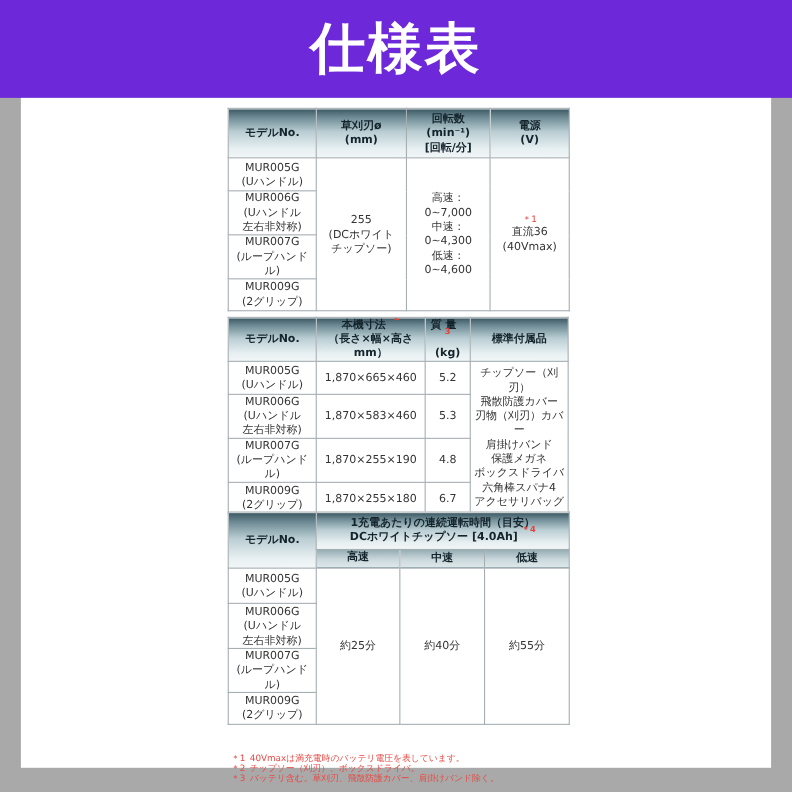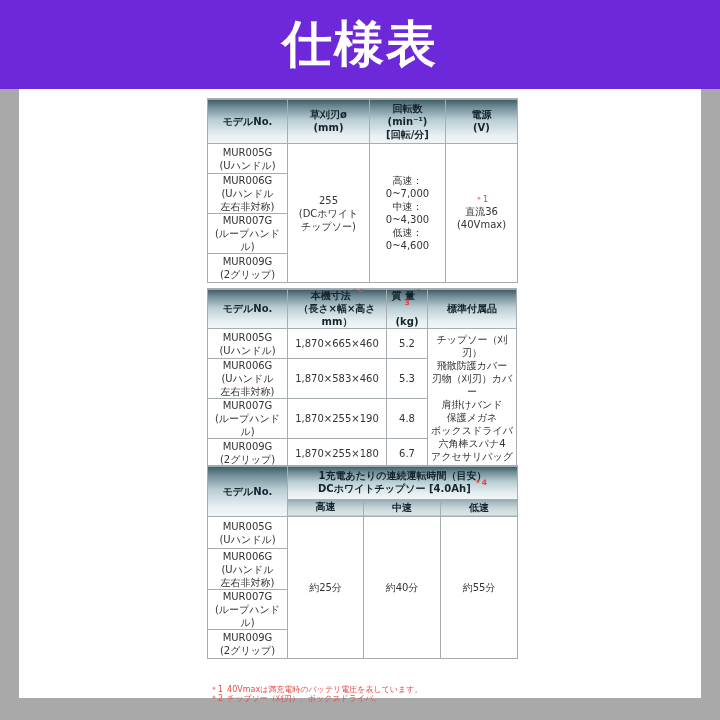--- a/index.html
+++ b/index.html
@@ -242,16 +242,17 @@
             <div>MUR009G</div>
             <div>(2グリップ)</div>
           </td>
         </tr>
       </tbody>
     </table>
 
     <div class="footnotes" style="left:191px; top:565px; position:absolute;margin-top:32px;">
       <div class="fn"><span class="fnmark">＊1</span><span>40Vmaxは満充電時のバッテリ電圧を表しています。</span></div>
       <div class="fn"><span class="fnmark">＊2</span><span>チップソー（刈刃）、ボックスドライバ。</span></div>
+      <div class="fn"><span class="fnmark">＊3</span><span>バッテリ含む。草刈刃、飛散防護カバー、肩掛けバンド除く。</span></div>
     </div>
 
   </div>
 </div>
 
 </body></html>

